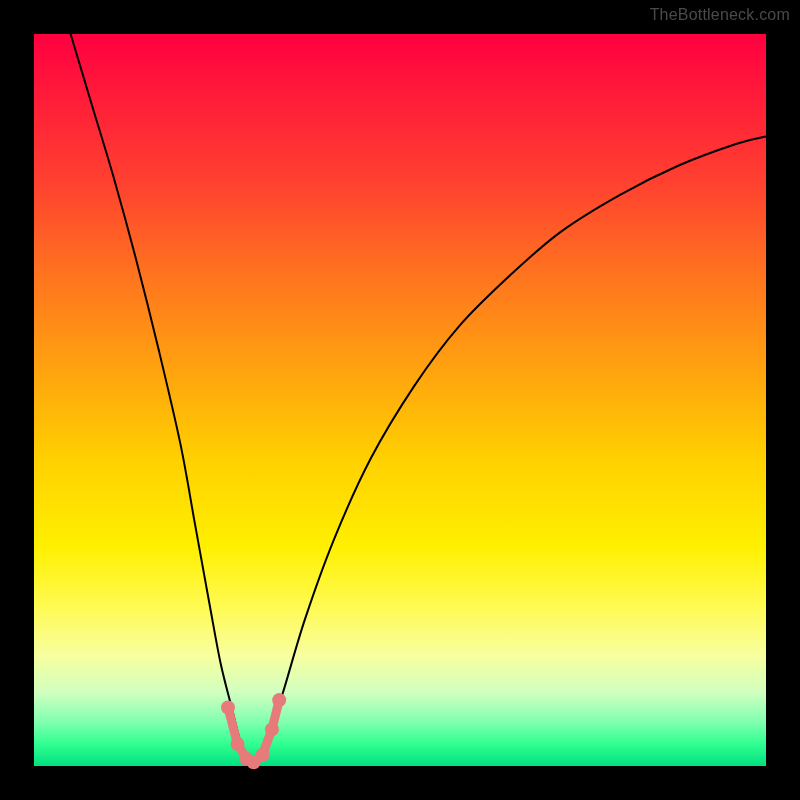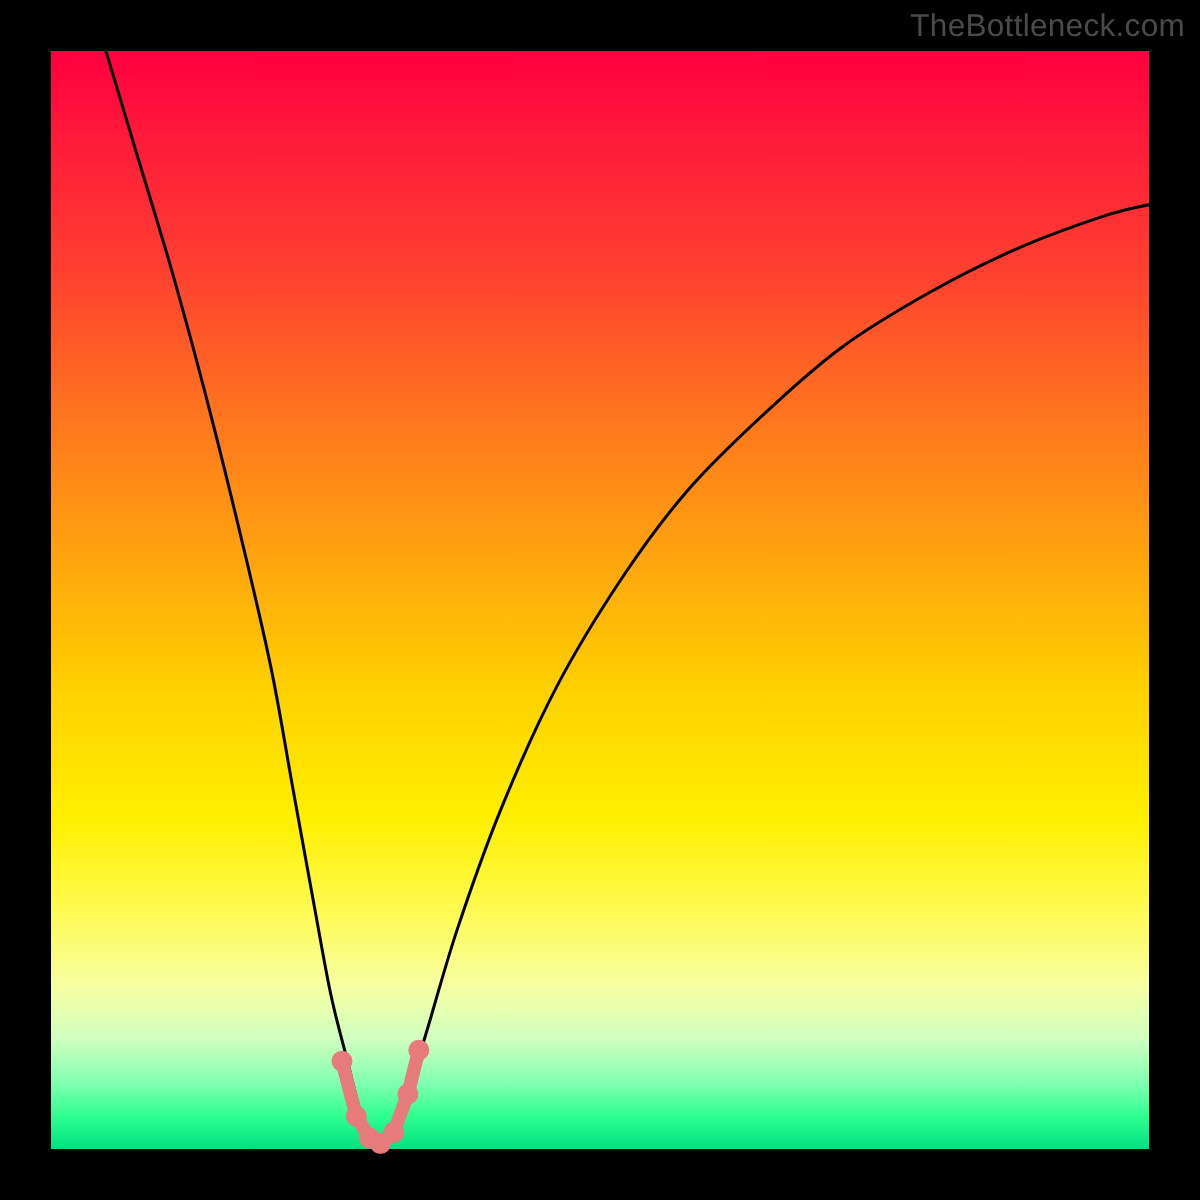--- a/index.html
+++ b/index.html
@@ -31,21 +31,21 @@
       #80ffb0 94%,
       #30ff90 97%,
       #00e080 100%
     );
   }
   .watermark {
     position: absolute;
     top: 6px;
     right: 10px;
     color: #4a4a4a;
-    font-size: 21px;
+    font-size: 16px;
     font-weight: 500;
     letter-spacing: 0.2px;
     z-index: 10;
   }
   svg.curve {
     position: absolute;
     left: 0;
     top: 0;
     width: 732px;
     height: 732px;

